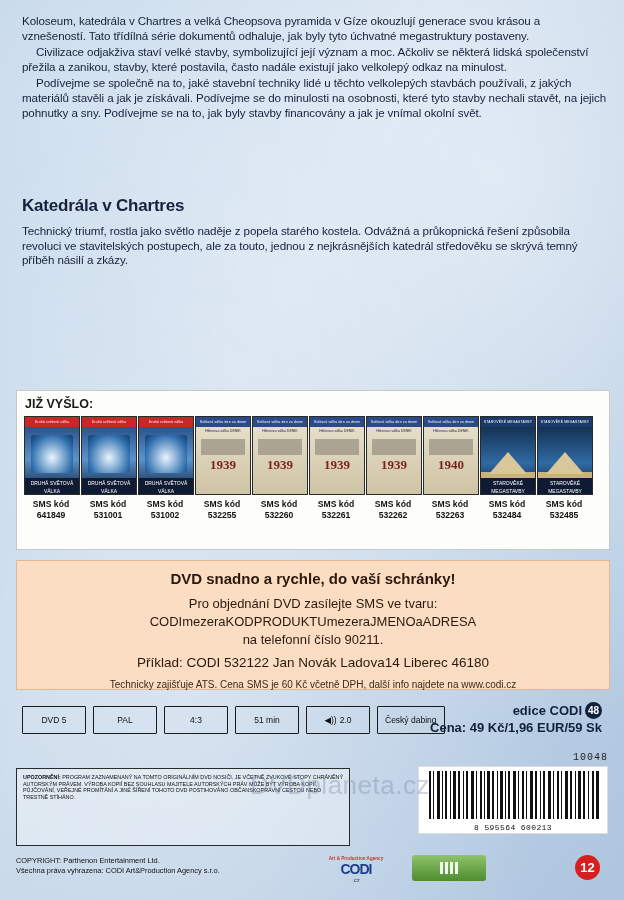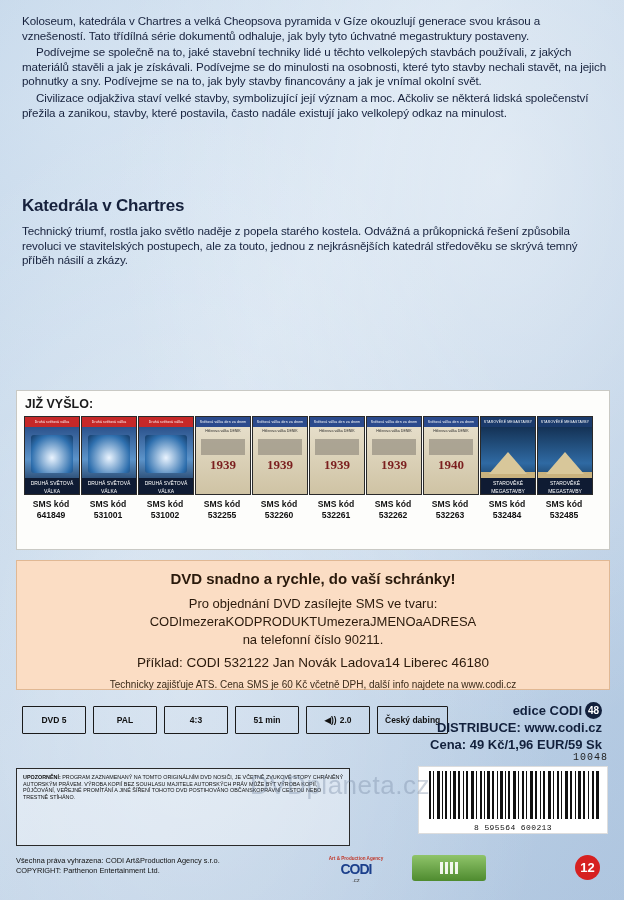--- a/index.html
+++ b/index.html
@@ -117,21 +117,21 @@
   .order .t5{font-size:13.5px;margin-top:8px;}
   .order .t6{font-size:10px;margin-top:9px;color:#3a2a18;}
 
   
   .specs{
     position:absolute;left:22px;top:706px;display:flex;gap:0;align-items:center;
   }
   .spec{
     border:1px solid #1a1a1a;height:26px;min-width:44px;padding:0 9px;
     display:flex;align-items:center;justify-content:center;
-    font-size:8.5px;font-weight:bold;color:#111;background:transparent;
+    font-size:8.5px;font-weight:normal;color:#111;background:transparent;
     margin-right:7px;border-radius:1px;
   }
   .spec.two{flex-direction:column;line-height:9px;padding:0 7px;text-align:right;}
   .spk{margin-right:3px;}
 
   .edice{
     position:absolute;right:22px;top:702px;text-align:right;
     font-size:13px;color:#12203c;line-height:17px;font-weight:bold;
   }
   .edice .num-badge{
@@ -196,22 +196,22 @@
   }
 </style>
 </head>
 <body>
 
 <div class="page">
   <div class="content">
 
     <div class="intro">
       <p>Koloseum, katedrála v Chartres a velká Cheopsova pyramida v Gíze okouzlují generace svou krásou a vznešeností. Tato třídílná série dokumentů odhaluje, jak byly tyto úchvatné megastruktury postaveny.</p>
+      <p class="ind">Civilizace odjakživa staví velké stavby, symbolizující její význam a moc. Ačkoliv se některá lidská společenství přežila a zanikou, stavby, které postavila, často nadále existují jako velkolepý odkaz na minulost.</p>
       <p class="ind">Podívejme se společně na to, jaké stavební techniky lidé u těchto velkolepých stavbách používali, z jakých materiálů stavěli a jak je získávali. Podívejme se do minulosti na osobnosti, které tyto stavby nechali stavět, na jejich pohnutky a sny. Podívejme se na to, jak byly stavby financovány a jak je vnímal okolní svět.</p>
-      <p class="ind">Civilizace odjakživa staví velké stavby, symbolizující její význam a moc. Ačkoliv se některá lidská společenství přežila a zanikou, stavby, které postavila, často nadále existují jako velkolepý odkaz na minulost.</p>
     </div>
 
     <div class="sec-title">Katedrála v Chartres</div>
     <div class="sec-body">Technický triumf, rostla jako světlo naděje z popela starého kostela. Odvážná a průkopnická řešení způsobila revoluci ve stavitelských postupech, ale za touto, jednou z nejkrásnějších katedrál středověku se skrývá temný příběh násilí a zkázy.</div>
 
     <div class="released">
       <h3>JIŽ VYŠLO:</h3>
       <div class="dvd-row">
 
         <div class="dvd">
@@ -364,32 +364,31 @@
       </div>
       <div class="spec two">
         <span>Český dabing</span>
       </div>
     </div>
 
     <div class="edice">
       <div>
         <span>edice CODI</span><span class="num-badge">48</span>
       </div>
-      <div>DISTRIBUCE: www.codi.cz</div>
       <div>Cena: 49 Kč/1,96 EUR/59 Sk</div>
     </div>
 
     <div class="legal">
       <span class="warn-t">UPOZORNĚNÍ:</span>
       <span>PROGRAM ZAZNAMENANÝ NA TOMTO ORIGINÁLNÍM DVD NOSIČI, JE VČETNĚ ZVUKOVÉ STOPY CHRÁNĚNÝ AUTORSKÝM PRÁVEM. VÝROBA KOPIÍ BEZ SOUHLASU MAJITELE AUTORSKÝCH PRÁV MŮŽE BÝT VÝROBA KOPIÍ, PŮJČOVÁNÍ, VEŘEJNÉ PROMÍTÁNÍ A JINÉ ŠÍŘENÍ TOHOTO DVD POSTIHOVÁNO OBČANSKOPRÁVNÍ CESTOU NEBO TRESTNĚ STÍHÁNO.</span>
     </div>
 
     <div class="copy">
+      <div>COPYRIGHT: Parthenon Entertainment Ltd.</div>
       <div>Všechna práva vyhrazena: CODI Art&amp;Production Agency s.r.o.</div>
-      <div>COPYRIGHT: Parthenon Entertainment Ltd.</div>
     </div>
 
     <div class="ean-right">10048</div>
     <div class="barcode">
       <div class="bars">
         <i style="left:0px;width:2px"></i>
           <i style="left:4px;width:1px"></i>
           <i style="left:8px;width:3px"></i>
         <i style="left:13px;width:1px"></i>
           <i style="left:16px;width:2px"></i>

